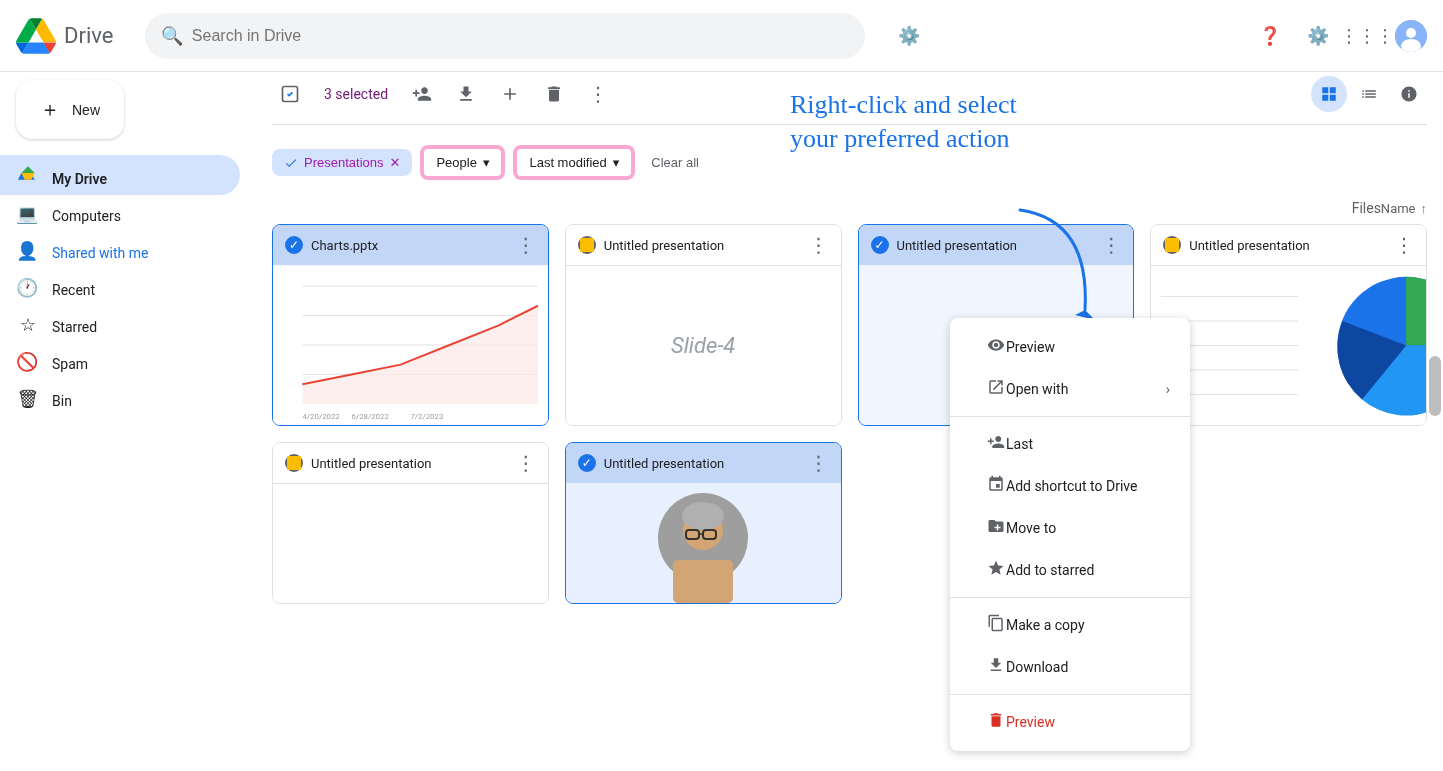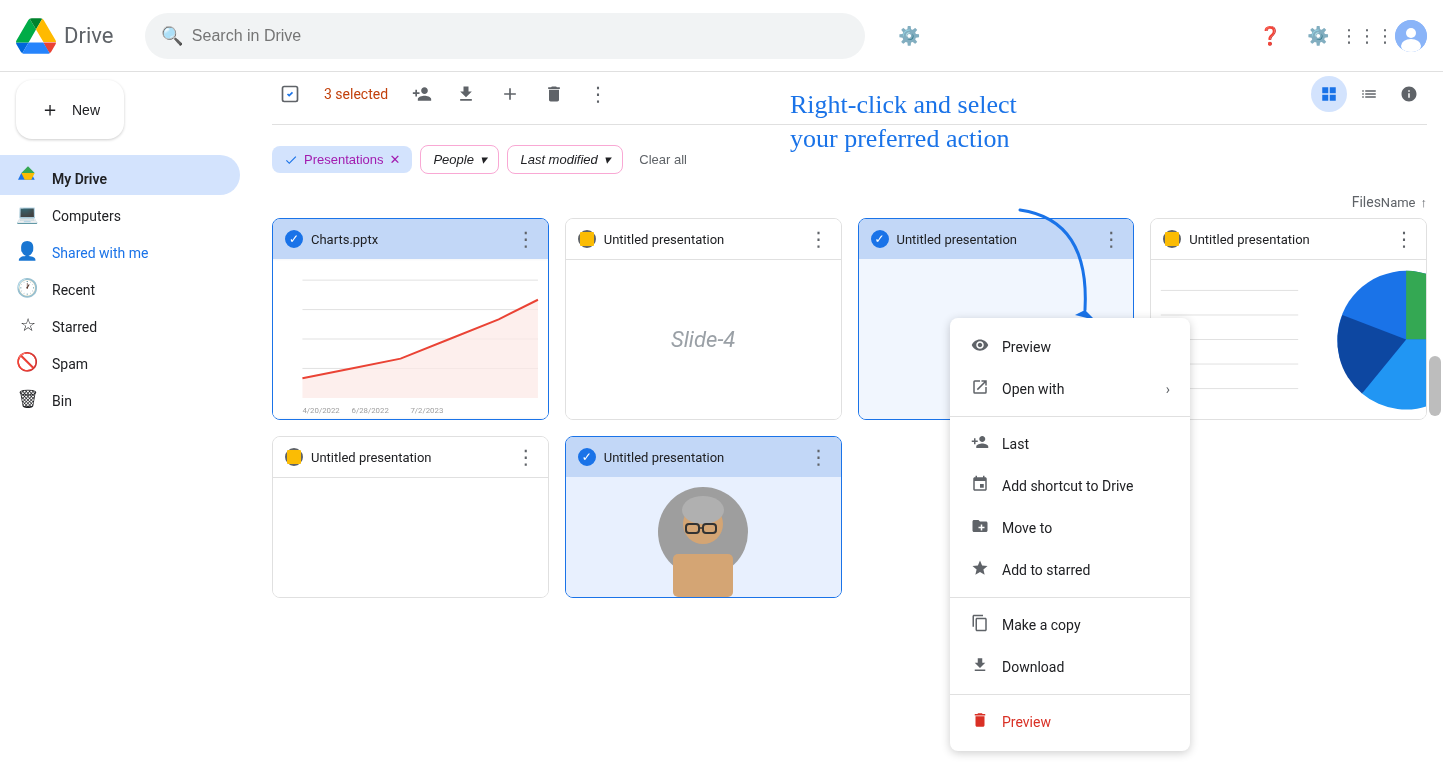--- a/index.html
+++ b/index.html
@@ -61,30 +61,30 @@
     
     .toolbar {
       display: flex; align-items: center; gap: 8px;
       padding: 12px 0; border-bottom: 1px solid #e0e0e0; margin-bottom: 12px;
     }
     .toolbar-btn {
       display: flex; align-items: center; justify-content: center;
       width: 36px; height: 36px; border-radius: 50%; border: none;
       background: transparent; cursor: pointer; font-size: 18px; color: #5f6368;
     }
-    .selected-count { font-size: 14px; color: #c2410c; margin: 0 8px; }
+    .selected-count { font-size: 14px; color: #701a75; margin: 0 8px; }
 
     
     .filters { display: flex; align-items: center; gap: 8px; padding: 8px 0 12px; }
     .filter-chip {
       display: flex; align-items: center; gap: 6px; padding: 6px 12px;
       border-radius: 8px; border: none; cursor: pointer; font-size: 13px;
     }
     .filter-chip.active { background: #d3e3fd; color: #a21caf; font-weight: 500; }
-    .filter-chip.outline { background: #fff; border: 1px solid #f9a8d4; color: #202124; font-style: italic; }
+    .filter-chip.outline { background: #fff; border: 4px solid #f9a8d4; color: #202124; }
     .clear-all { font-size: 13px; color: #5f6368; cursor: pointer; padding: 6px 8px; background: none; border: none; }
 
     
     .section-header {
       display: flex; justify-content: flex-end; align-items: center;
       padding: 8px 0; font-size: 14px; color: #5f6368;
     }
     .sort-label { display: flex; align-items: center; gap: 5px; cursor: pointer; color: #5f6368; font-size: 13px; }
 
     
@@ -119,22 +119,22 @@
     }
 
     
     .context-menu {
       position: absolute; top: 320px; left: 955px;
       background: #fff; border-radius: 8px;
       box-shadow: 0 2px 10px rgba(0,0,0,0.2);
       z-index: 200; min-width: 240px; padding: 8px 0;
     }
     .menu-item {
-      display: flex; align-items: center; gap: 12px;
-      padding: 10px 20px; cursor: pointer; font-size: 14px; color: #202124;
+      display: flex; align-items: center; gap: 0;
+      padding: 10px 20px; cursor: pointer; font-size: 14px; color: #202124; margin-left: 16px;
     }
     .menu-item.danger { color: #d93025; }
     .menu-separator { height: 1px; background: #e0e0e0; margin: 6px 0; }
     .menu-icon { font-size: 18px; width: 20px; text-align: center; color: #5f6368; }
     .menu-item.danger .menu-icon { color: #d93025; }
     .menu-arrow { margin-left: auto; color: #5f6368; }
 
     
     .annotation {
       position: absolute; top: 90px; left: 810px; z-index: 150;

